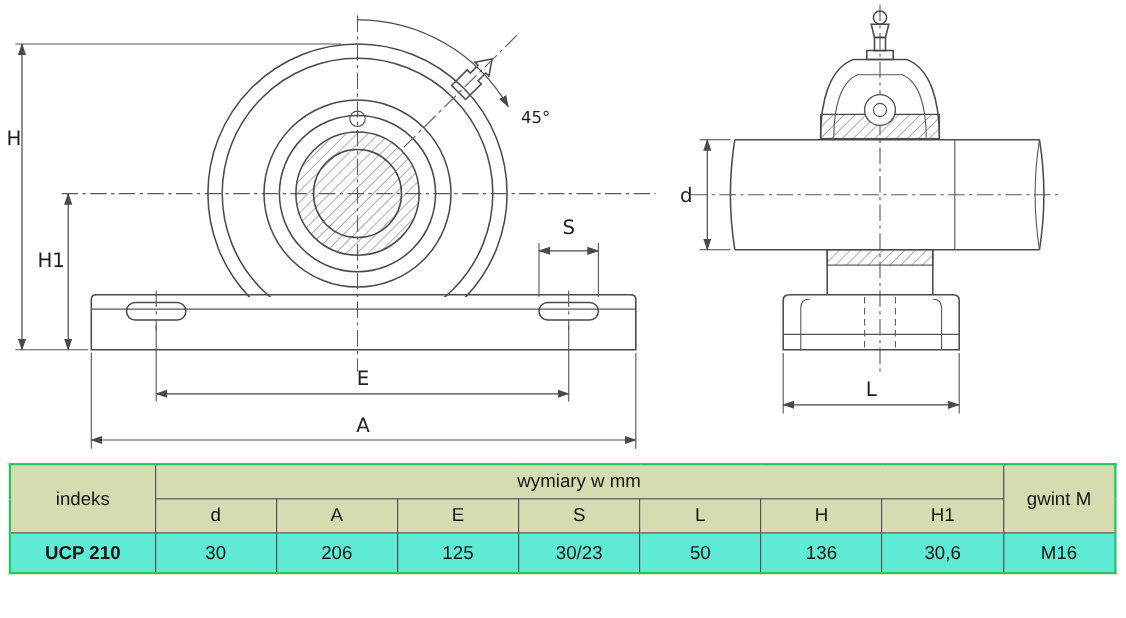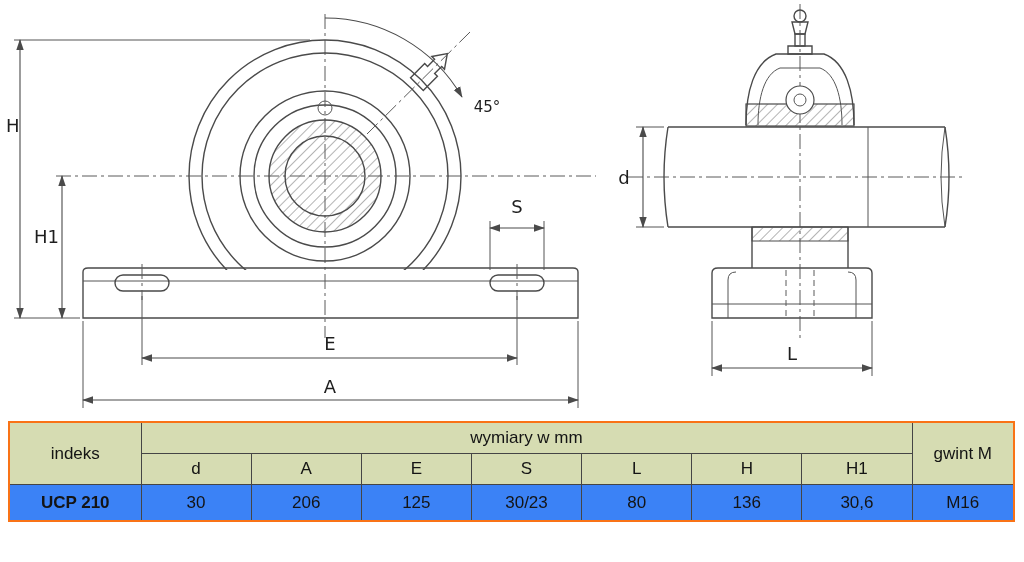--- a/index.html
+++ b/index.html
@@ -19,38 +19,38 @@
   .hid  { stroke: #5a5a5a; stroke-width: 1; fill: none; stroke-dasharray: 6 4; }
   .dim  { stroke: #4a4a4a; stroke-width: 1.1; fill: none; }
   text.lbl { font-family: "DejaVu Sans", sans-serif; font-size: 18px; fill: #1e1e1e; }
   text.lbl-sm { font-family: "DejaVu Sans", sans-serif; font-size: 15px; fill: #1e1e1e; }
 
   
   .table-wrap { position: absolute; left: 8px; top: 421px; width: 1007px; }
   table.spec {
     width: 100%;
     border-collapse: collapse;
-    border: 2px solid #f97316;
+    border: 2px solid #22c55e;
     font-family: "Liberation Sans", sans-serif;
     font-size: 17px;
     color: #141414;
     table-layout: fixed;
   }
   table.spec th, table.spec td {
     border: 1px solid #454545;
     text-align: center;
     padding: 2px 4px;
   }
   table.spec thead th {
     background: #d6dcb2;
     font-weight: normal;
     height: 26px;
   }
   table.spec tbody td {
-    background: #3b82f6;
+    background: #5eead4;
     height: 31px;
   }
   table.spec td.idx { font-weight: bold; }
   col.c-indeks { width: 132px; }
   col.c-gwint  { width: 102px; }
 </style>
 </head>
 <body>
 
 <div class="stage">
@@ -204,21 +204,21 @@
           <th>H1</th>
         </tr>
       </thead>
       <tbody>
         <tr>
           <td class="idx">UCP 210</td>
           <td>30</td>
           <td>206</td>
           <td>125</td>
           <td>30/23</td>
-          <td>80</td>
+          <td>50</td>
           <td>136</td>
           <td>30,6</td>
           <td>M16</td>
         </tr>
       </tbody>
     </table>
   </div>
 
 </div>
 

